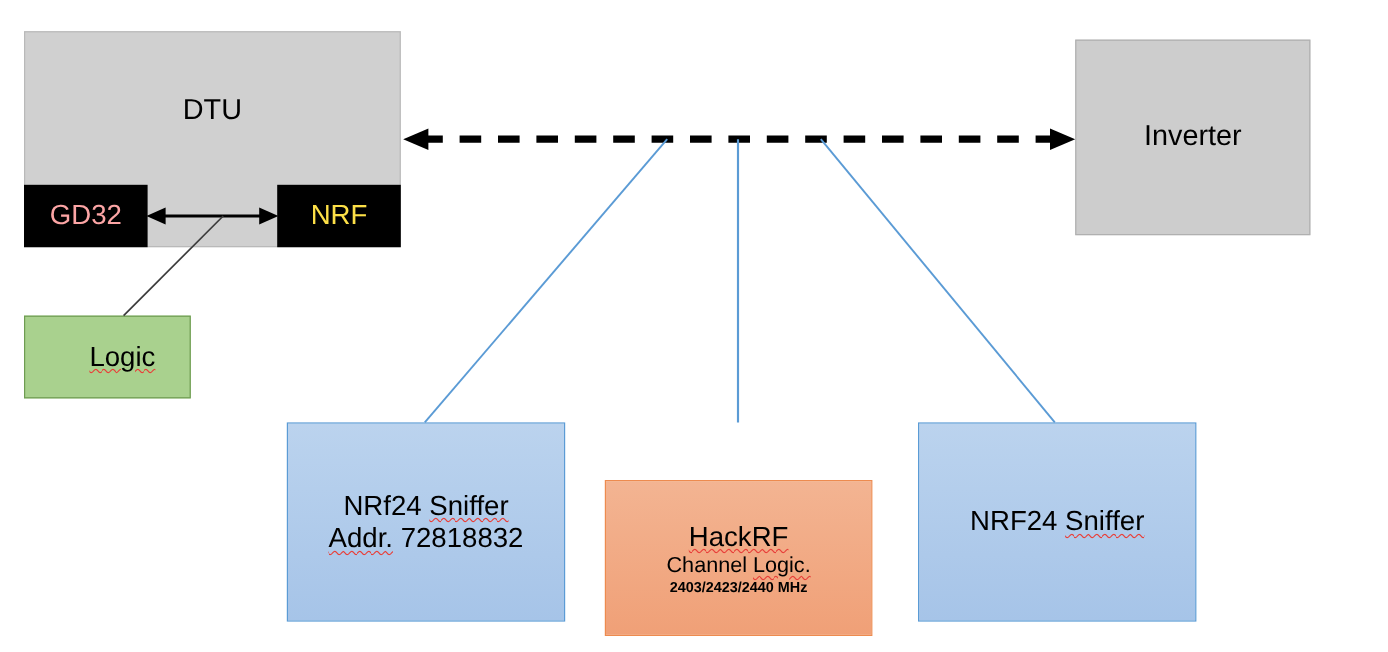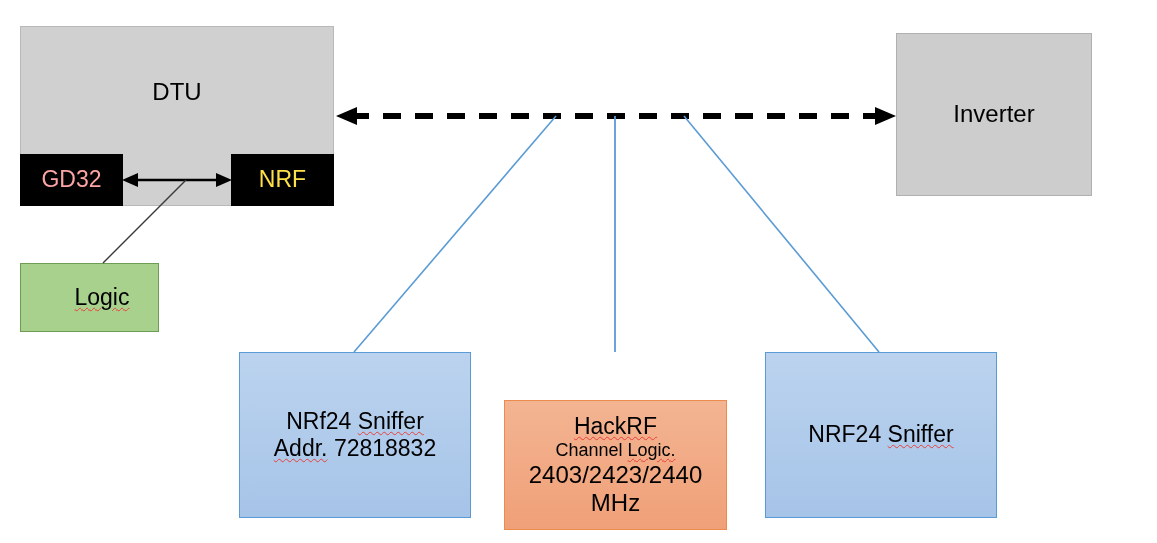--- a/index.html
+++ b/index.html
@@ -119,21 +119,21 @@
     left: 504px;
     top: 352px;
     width: 223px;
     height: 130px;
     background: linear-gradient(180deg,#F3B492 0%, #F0A077 100%);
     border: 1px solid #ed8b4f;
     margin-top: 48px;
   }
   #hackrf-box .line1 { font-size: 23px; }
   #hackrf-box .line2 { font-size: 18px; }
-  #hackrf-box .line3 { font-size: 24px; }
+  #hackrf-box .line3 { font-size: 12px; font-weight: bold; }
   .svg-layer {
     position: absolute;
     left: 0;
     top: 0;
     width: 1157px;
     height: 543px;
     pointer-events: none;
   }
 </style>
 </head>

